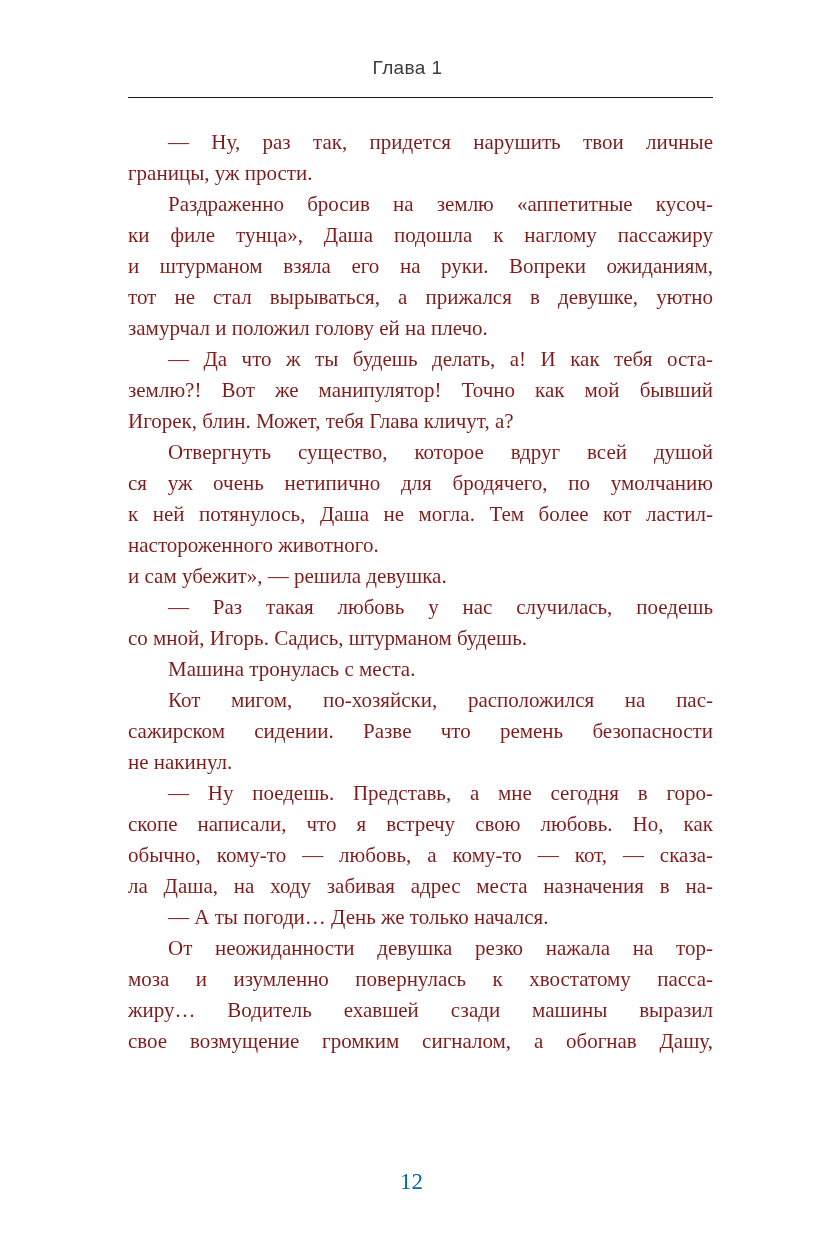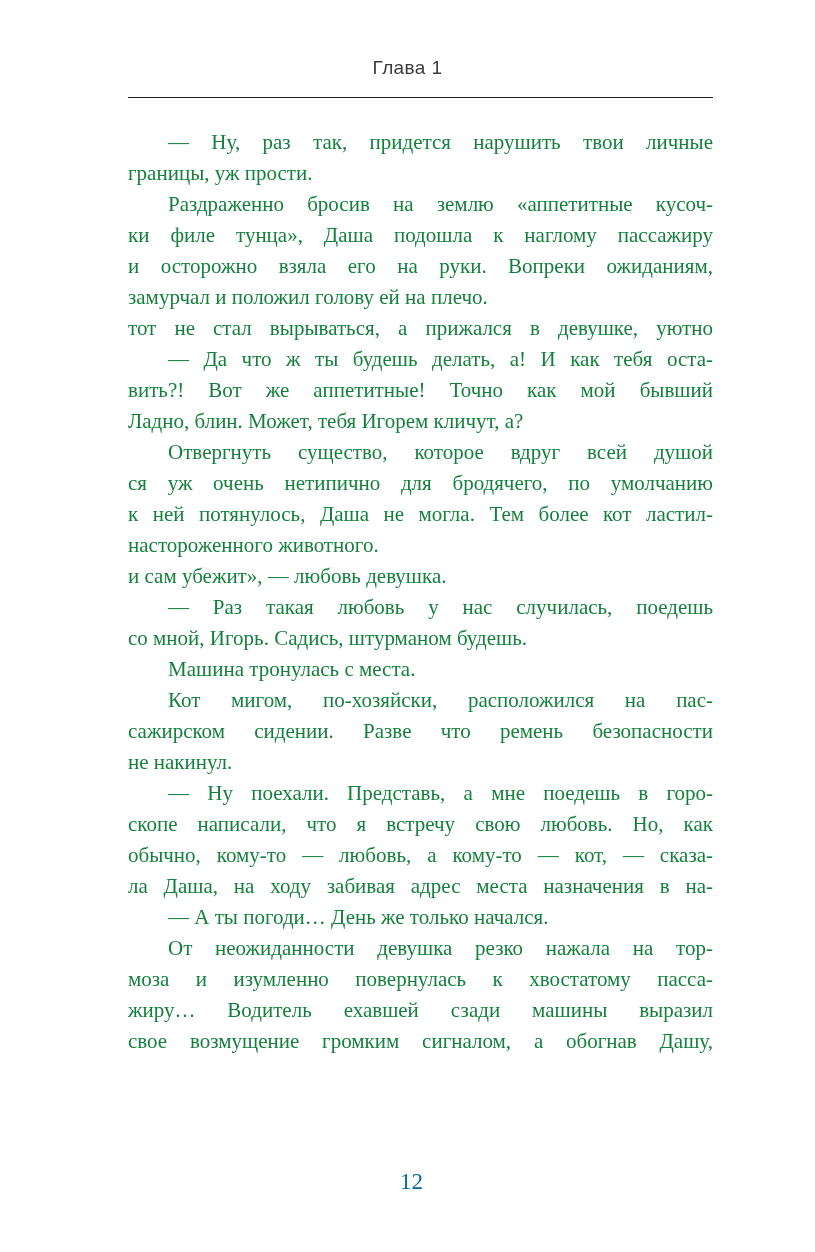--- a/index.html
+++ b/index.html
@@ -36,21 +36,21 @@
     height: 0;
     border-top: 1.6px solid #1c1c1c;
   }
   .text-block {
     position: absolute;
     top: 127px;
     left: 128px;
     width: 585px;
     font-size: 21px;
     line-height: 31px;
-    color: #15803d;
+    color: #7f1d1d;
   }
   .para { margin: 0; padding: 0; }
   .line {
     text-align: justify;
     text-align-last: justify;
   }
   .line.last {
     text-align-last: left;
   }
   .line.first {
@@ -77,52 +77,52 @@
   <div class="header-rule"></div>
 
   <div class="text-block">
       <div class="para">
         <div class="line first">— Ну, раз так, придется нарушить твои личные</div>
         <div class="line last">границы, уж прости.</div>
       </div>
       <div class="para">
         <div class="line first">Раздраженно бросив на землю «аппетитные кусоч-</div>
         <div class="line">ки филе тунца», Даша подошла к наглому пассажиру</div>
-        <div class="line">и осторожно взяла его на руки. Вопреки ожиданиям,</div>
+        <div class="line">и штурманом взяла его на руки. Вопреки ожиданиям,</div>
+        <div class="line">тот не стал вырываться, а прижался в девушке, уютно</div>
         <div class="line last">замурчал и положил голову ей на плечо.</div>
-        <div class="line">тот не стал вырываться, а прижался в девушке, уютно</div>
       </div>
       <div class="para">
         <div class="line first">— Да что ж ты будешь делать, а! И как тебя оста-</div>
-        <div class="line">вить?! Вот же аппетитные! Точно как мой бывший</div>
-        <div class="line last">Ладно, блин. Может, тебя Игорем кличут, а?</div>
+        <div class="line">землю?! Вот же манипулятор! Точно как мой бывший</div>
+        <div class="line last">Игорек, блин. Может, тебя Глава кличут, а?</div>
       </div>
       <div class="para">
         <div class="line first">Отвергнуть существо, которое вдруг всей душой</div>
         <div class="line">ся уж очень нетипично для бродячего, по умолчанию</div>
         <div class="line">к ней потянулось, Даша не могла. Тем более кот ластил-</div>
         <div class="line last">настороженного животного.</div>
       </div>
       <div class="para">
-        <div class="line last">и сам убежит», — любовь девушка.</div>
+        <div class="line last">и сам убежит», — решила девушка.</div>
       </div>
       <div class="para">
         <div class="line first">— Раз такая любовь у нас случилась, поедешь</div>
         <div class="line last">со мной, Игорь. Садись, штурманом будешь.</div>
       </div>
       <div class="para">
         <div class="line first last">Машина тронулась с места.</div>
       </div>
       <div class="para">
         <div class="line first">Кот мигом, по-хозяйски, расположился на пас-</div>
         <div class="line">сажирском сидении. Разве что ремень безопасности</div>
         <div class="line last">не накинул.</div>
       </div>
       <div class="para">
-        <div class="line first">— Ну поехали. Представь, а мне поедешь в горо-</div>
+        <div class="line first">— Ну поедешь. Представь, а мне сегодня в горо-</div>
         <div class="line">скопе написали, что я встречу свою любовь. Но, как</div>
         <div class="line">обычно, кому-то — любовь, а кому-то — кот, — сказа-</div>
         <div class="line">ла Даша, на ходу забивая адрес места назначения в на-</div>
       </div>
       <div class="para">
         <div class="line first last">— А ты погоди… День же только начался.</div>
       </div>
       <div class="para">
         <div class="line first">От неожиданности девушка резко нажала на тор-</div>
         <div class="line">моза и изумленно повернулась к хвостатому пасса-</div>

